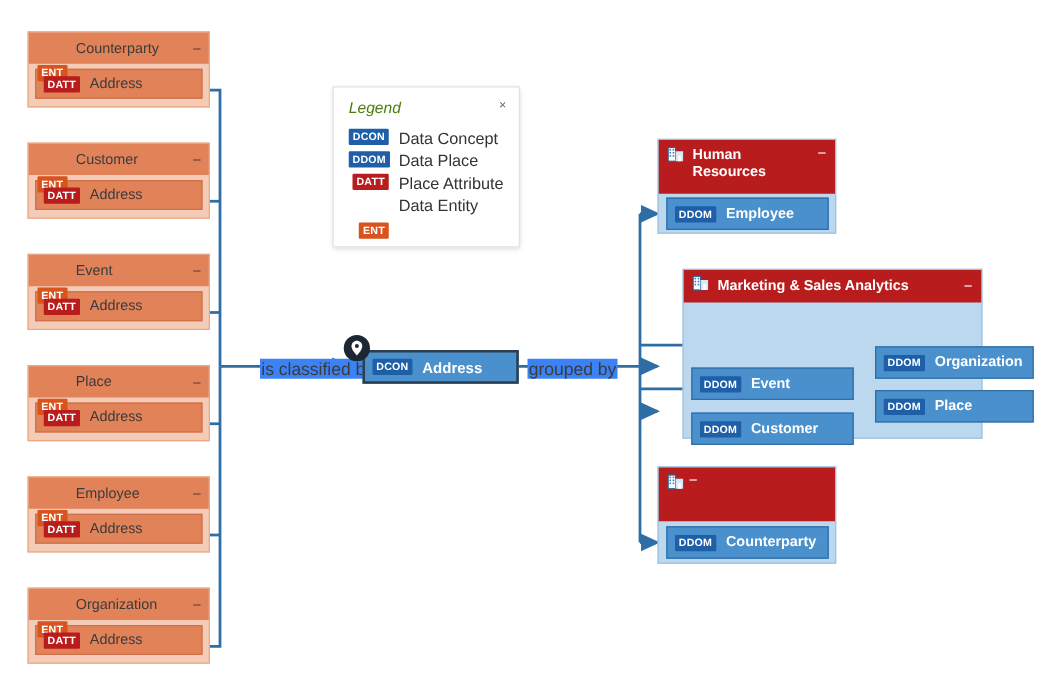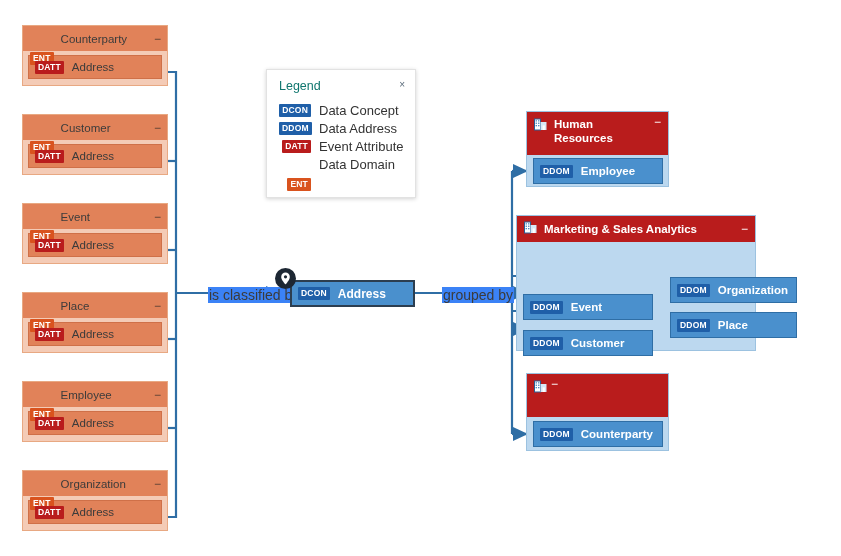--- a/index.html
+++ b/index.html
@@ -199,21 +199,22 @@
     padding: 9px 10px 0 12px;
   }
   #legend-head {
     display: flex;
     align-items: flex-start;
     justify-content: space-between;
     margin-bottom: 8px;
   }
   #legend-title {
     font-size: 12.5px;
-    color: #0f766e;
+    color: #4d7c0f;
+    font-style: italic;
   }
   #legend-close {
     font-size: 10px;
     color: #5b6b7b;
     cursor: pointer;
     line-height: 12px;
   }
   .legend-row {
     display: flex;
     align-items: center;
@@ -260,21 +261,21 @@
       <path d="M512,293 L526,293" marker-end="url(#arr)"></path>
       <path d="M512,329 L526,329" marker-end="url(#arr)"></path>
       <path d="M512,434 L526,434" marker-end="url(#arr)"></path>
 
       <path d="M512,276 L679,276" marker-end="url(#arr)"></path>
       <path d="M512,311 L679,311" marker-end="url(#arr)"></path>
     </g>
   </svg>
 
   <div class="edge-label" style="left:208px; top:287px;">is classified by</div>
-  <div class="edge-label" style="left:442px; top:287px;">grouped by</div>
+  <div class="edge-label" style="left:422px; top:287px;">grouped by</div>
 
   <div class="entity" style="top:25px;">
     <div class="entity-header">
       <span class="badge badge-ent">ENT</span>
       <span class="entity-title">Counterparty</span>
       <span class="collapse">−</span>
     </div>
     <div class="entity-body">
       <div class="attr">
         <span class="badge badge-datt">DATT</span>
@@ -374,36 +375,36 @@
       <span class="legend-key">
         <span class="badge badge-dcon">DCON</span>
       </span>
       <span class="legend-text">Data Concept</span>
     </div>
 
     <div class="legend-row">
       <span class="legend-key">
         <span class="badge badge-ddom">DDOM</span>
       </span>
-      <span class="legend-text">Data Address</span>
+      <span class="legend-text">Data Place</span>
     </div>
 
 
     <div class="legend-row">
       <span class="legend-key">
         <span class="badge badge-datt">DATT</span>
       </span>
-      <span class="legend-text">Event Attribute</span>
+      <span class="legend-text">Place Attribute</span>
     </div>
 
     <div class="legend-row">
       <span class="legend-key">
         <span class="badge badge-ent">ENT</span>
       </span>
-      <span class="legend-text">Data Domain</span>
+      <span class="legend-text">Data Entity</span>
     </div>
   </div>
 
   <div class="lob" style="left:526px; top:111px; width:143px; height:76px;">
     <div class="lob-header" style="height:43px;">
       <span>
         <svg width="13" height="13" viewBox="0 0 13 13" aria-hidden="true">
           <rect x="0.5" y="1" width="6" height="11" fill="#ffffff" stroke="#2c5f94"></rect>
           <rect x="6.5" y="4" width="6" height="8" fill="#d8e8f6"></rect>
           <g fill="#3f7fba">
@@ -421,21 +422,21 @@
       <span class="lob-collapse">−</span>
     </div>
     <div class="lob-body" style="height:31px;">
       <div class="domain" style="left:6px; top:3px; width:130px;">
         <span class="badge badge-ddom">DDOM</span>
         <span class="domain-title">Employee</span>
       </div>
     </div>
   </div>
 
-  <div class="lob" style="left:516px; top:215px; width:240px; height:136px;">
+  <div class="lob" style="left:546px; top:215px; width:240px; height:136px;">
     <div class="lob-header" style="height:26px; align-items:center;">
       <span>
         <svg width="13" height="13" viewBox="0 0 13 13" aria-hidden="true">
           <rect x="0.5" y="1" width="6" height="11" fill="#ffffff" stroke="#2c5f94"></rect>
           <rect x="6.5" y="4" width="6" height="8" fill="#d8e8f6"></rect>
           <g fill="#3f7fba">
             <rect x="1.6" y="2.2" width="1.3" height="1.3"></rect>
             <rect x="4.1" y="2.2" width="1.3" height="1.3"></rect>
             <rect x="1.6" y="4.6" width="1.3" height="1.3"></rect>
             <rect x="4.1" y="4.6" width="1.3" height="1.3"></rect>

